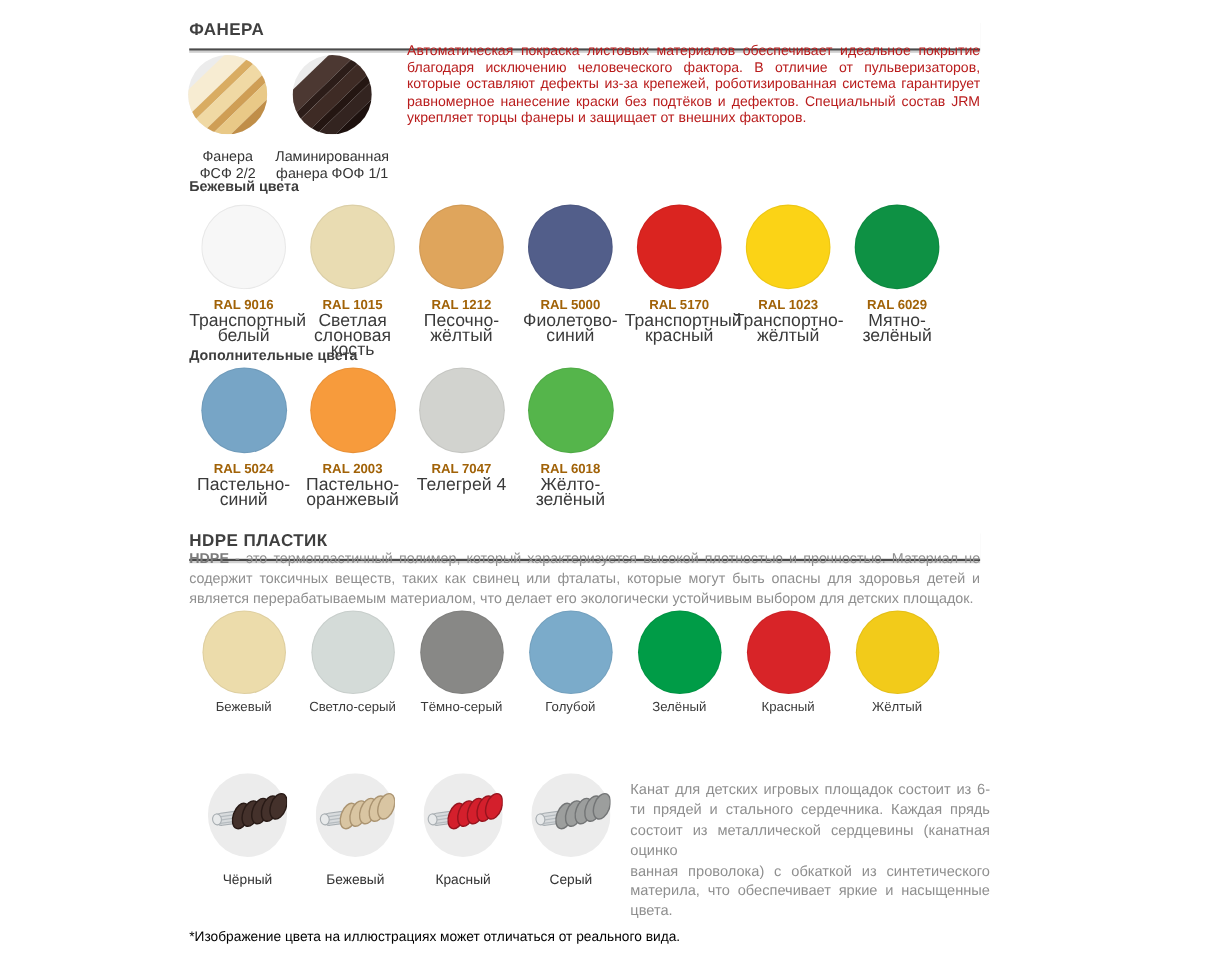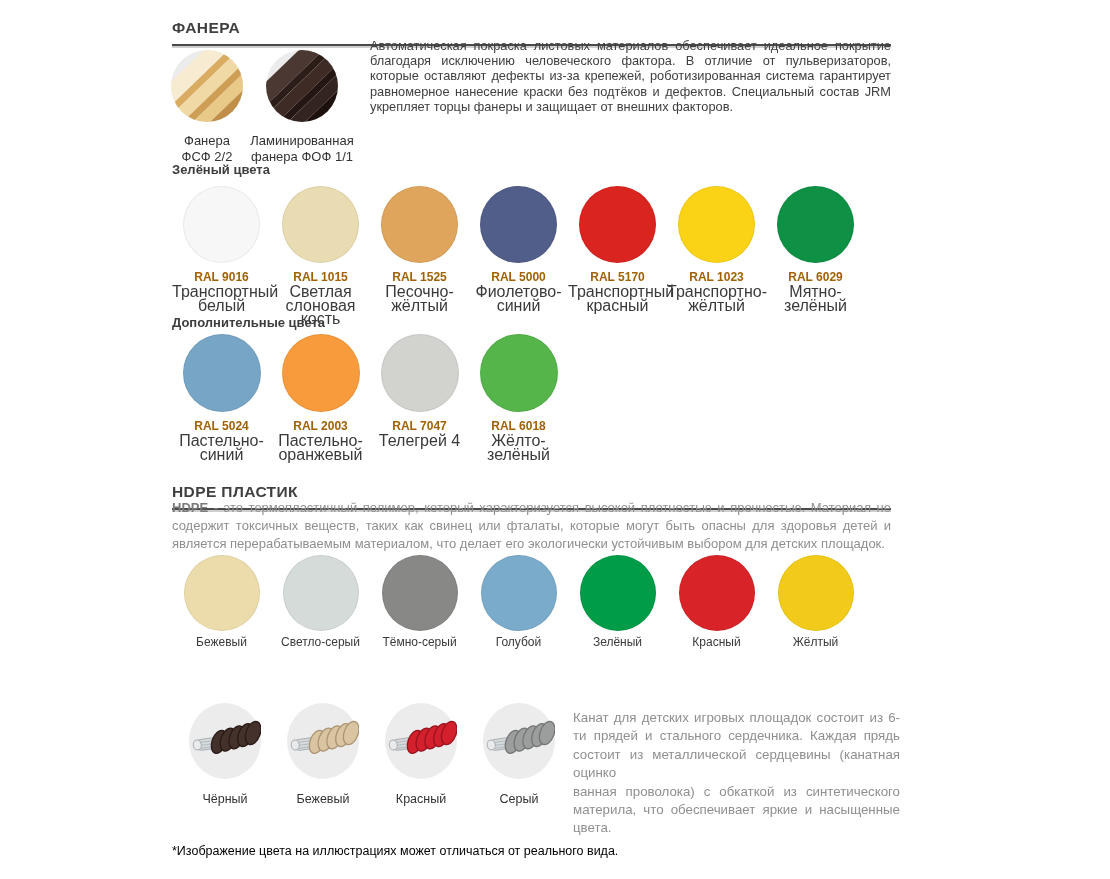--- a/index.html
+++ b/index.html
@@ -9,21 +9,21 @@
   }
   .abs{position:absolute;}
   
   .sec-head{
     left:172px;width:719px;
     font-size:15.5px;font-weight:700;letter-spacing:.4px;color:#3f3f3f;
     padding-bottom:7px;border-bottom:2px solid #4a4a4a;
     box-shadow:0 2px 0 #cfcfcf;
   }
   .lead-text{
-    font-size:12.8px;line-height:15.2px;text-align:justify;color:#404040;margin:0;
+    font-size:12.8px;line-height:15.2px;text-align:justify;color:#b91c1c;margin:0;
   }
   .body-text{
     font-size:13px;line-height:18.2px;text-align:justify;color:#8f8f8f;margin:0;
   }
   .body-text .lead{font-weight:700;color:#7b7b7b;}
   .rope-text{
     font-size:13.3px;line-height:18.4px;text-align:justify;color:#8f8f8f;margin:8px;
     white-space:pre-line;
   }
   .subhead{font-size:13px;font-weight:600;color:#3d3d3d;}
@@ -107,36 +107,36 @@
       </span>
       <div class="thumb-label" style="width:140px;margin-left:-34px;">
         <div>Ламинированная</div>
         <div>фанера ФОФ 1/1</div>
       </div>
     </div>
   </div>
 
   <p class="abs lead-text" style="left:370px;top:38px;width:521px;">Автоматическая покраска листовых материалов обеспечивает идеальное покрытие благодаря исключению человеческого фактора. В отличие от пульверизаторов, которые оставляют дефекты из-за крепежей, роботизированная система гарантирует равномерное нанесение краски без подтёков и дефектов. Специальный состав JRM укрепляет торцы фанеры и защищает от внешних факторов.</p>
 
-  <div class="abs subhead" style="left:172px;top:162px;">Зелёный цвета</div>
+  <div class="abs subhead" style="left:172px;top:162px;">Бежевый цвета</div>
 
   <div class="abs swatch-row" style="left:172px;top:186px;">
     <div class="swatch">
       <div class="dot d77" style="background-color: rgb(247, 247, 247);"></div>
       <div class="code">RAL 9016</div>
       <div class="cname">Транспортный белый</div>
     </div>
     <div class="swatch">
       <div class="dot d77" style="background-color: rgb(233, 220, 178);"></div>
       <div class="code">RAL 1015</div>
       <div class="cname">Светлая слоновая кость</div>
     </div>
     <div class="swatch">
       <div class="dot d77" style="background-color: rgb(223, 165, 92);"></div>
-      <div class="code">RAL 1525</div>
+      <div class="code">RAL 1212</div>
       <div class="cname">Песочно-жёлтый</div>
     </div>
     <div class="swatch">
       <div class="dot d77" style="background-color: rgb(82, 94, 138);"></div>
       <div class="code">RAL 5000</div>
       <div class="cname">Фиолетово-синий</div>
     </div>
     <div class="swatch">
       <div class="dot d77" style="background-color: rgb(218, 36, 32);"></div>
       <div class="code">RAL 5170</div>

